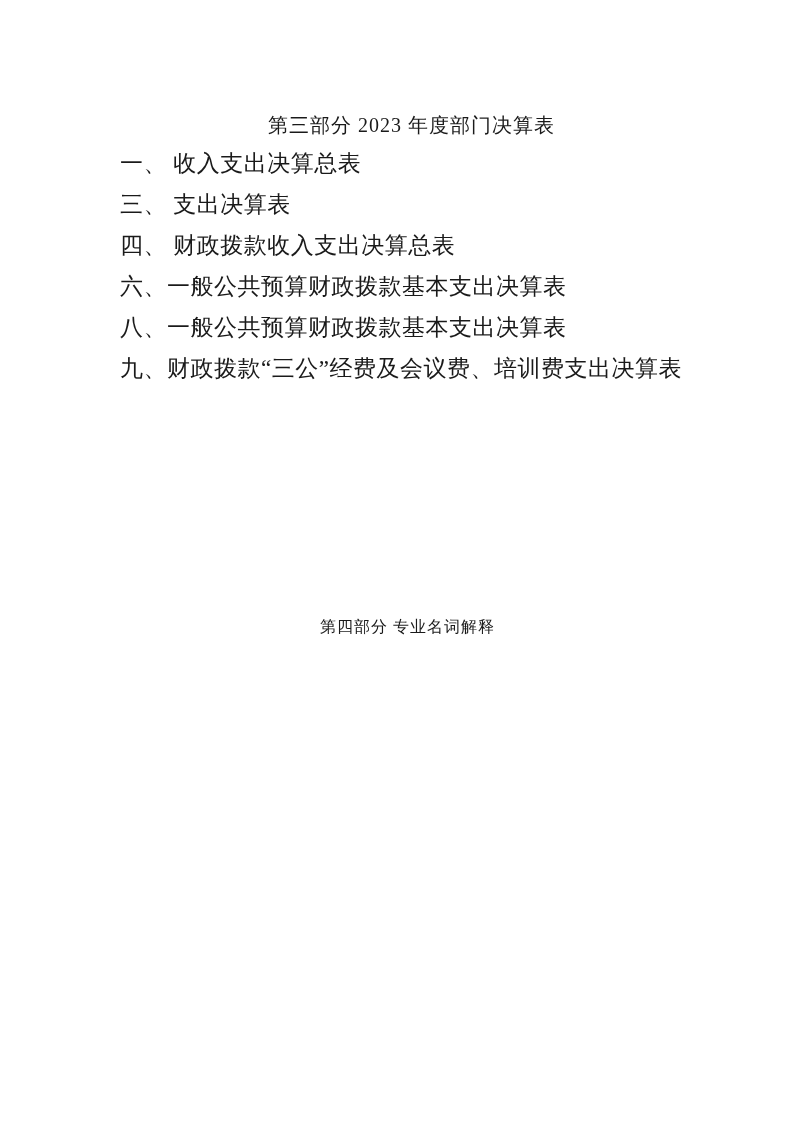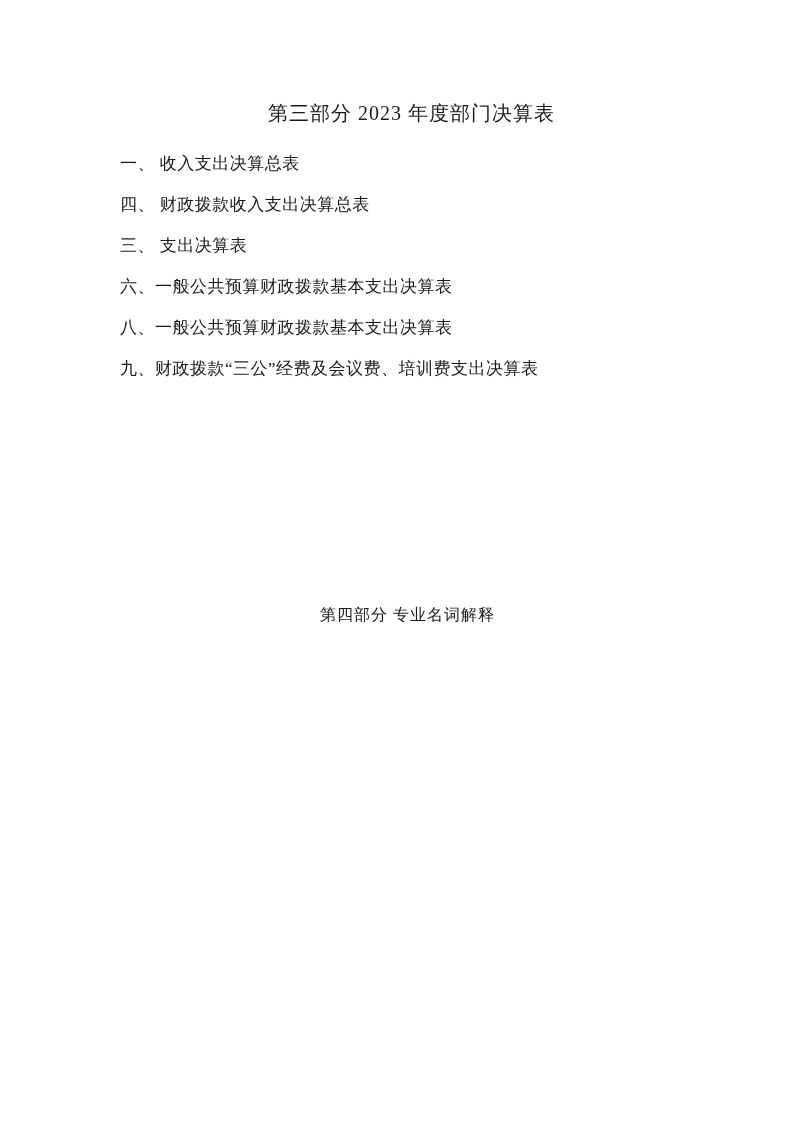--- a/index.html
+++ b/index.html
@@ -20,40 +20,40 @@
     height: 1122px;
     box-sizing: border-box;
     padding: 0;
     position: relative;
   }
   .section-title {
     text-align: center;
     font-size: 20px;
     letter-spacing: 1px;
     font-weight: normal;
-    margin: 0;
+    margin: 12px;
   }
   #part3-title {
     position: absolute;
     top: 100px;
     left: 0;
     right: 0;
     padding-left: 30px;
   }
   .toc-list {
     position: absolute;
     top: 143px;
     left: 120px;
     right: 60px;
     margin: 0;
     padding: 0;
     list-style: none;
   }
   .toc-item {
-    font-size: 17px;
+    font-size: 23px;
     line-height: 41px;
     letter-spacing: 0.5px;
     white-space: nowrap;
   }
   #part4-title {
     position: absolute;
     top: 605px;
     left: 0;
     right: 0;
     padding-left: 22px;
@@ -62,22 +62,22 @@
 </style>
 </head>
 <body>
 
 <div class="page">
 
   <h1 class="section-title" id="part3-title">第三部分    2023 年度部门决算表</h1>
 
   <ul class="toc-list">
     <li class="toc-item">一、 收入支出决算总表</li>
+    <li class="toc-item">三、 支出决算表</li>
     <li class="toc-item">四、 财政拨款收入支出决算总表</li>
-    <li class="toc-item">三、 支出决算表</li>
     <li class="toc-item">六、一般公共预算财政拨款基本支出决算表</li>
     <li class="toc-item">八、一般公共预算财政拨款基本支出决算表</li>
     <li class="toc-item">九、财政拨款“三公”经费及会议费、培训费支出决算表</li>
   </ul>
 
   <h1 class="section-title" id="part4-title">第四部分 专业名词解释</h1>
 
 </div>
 
 </body></html>

